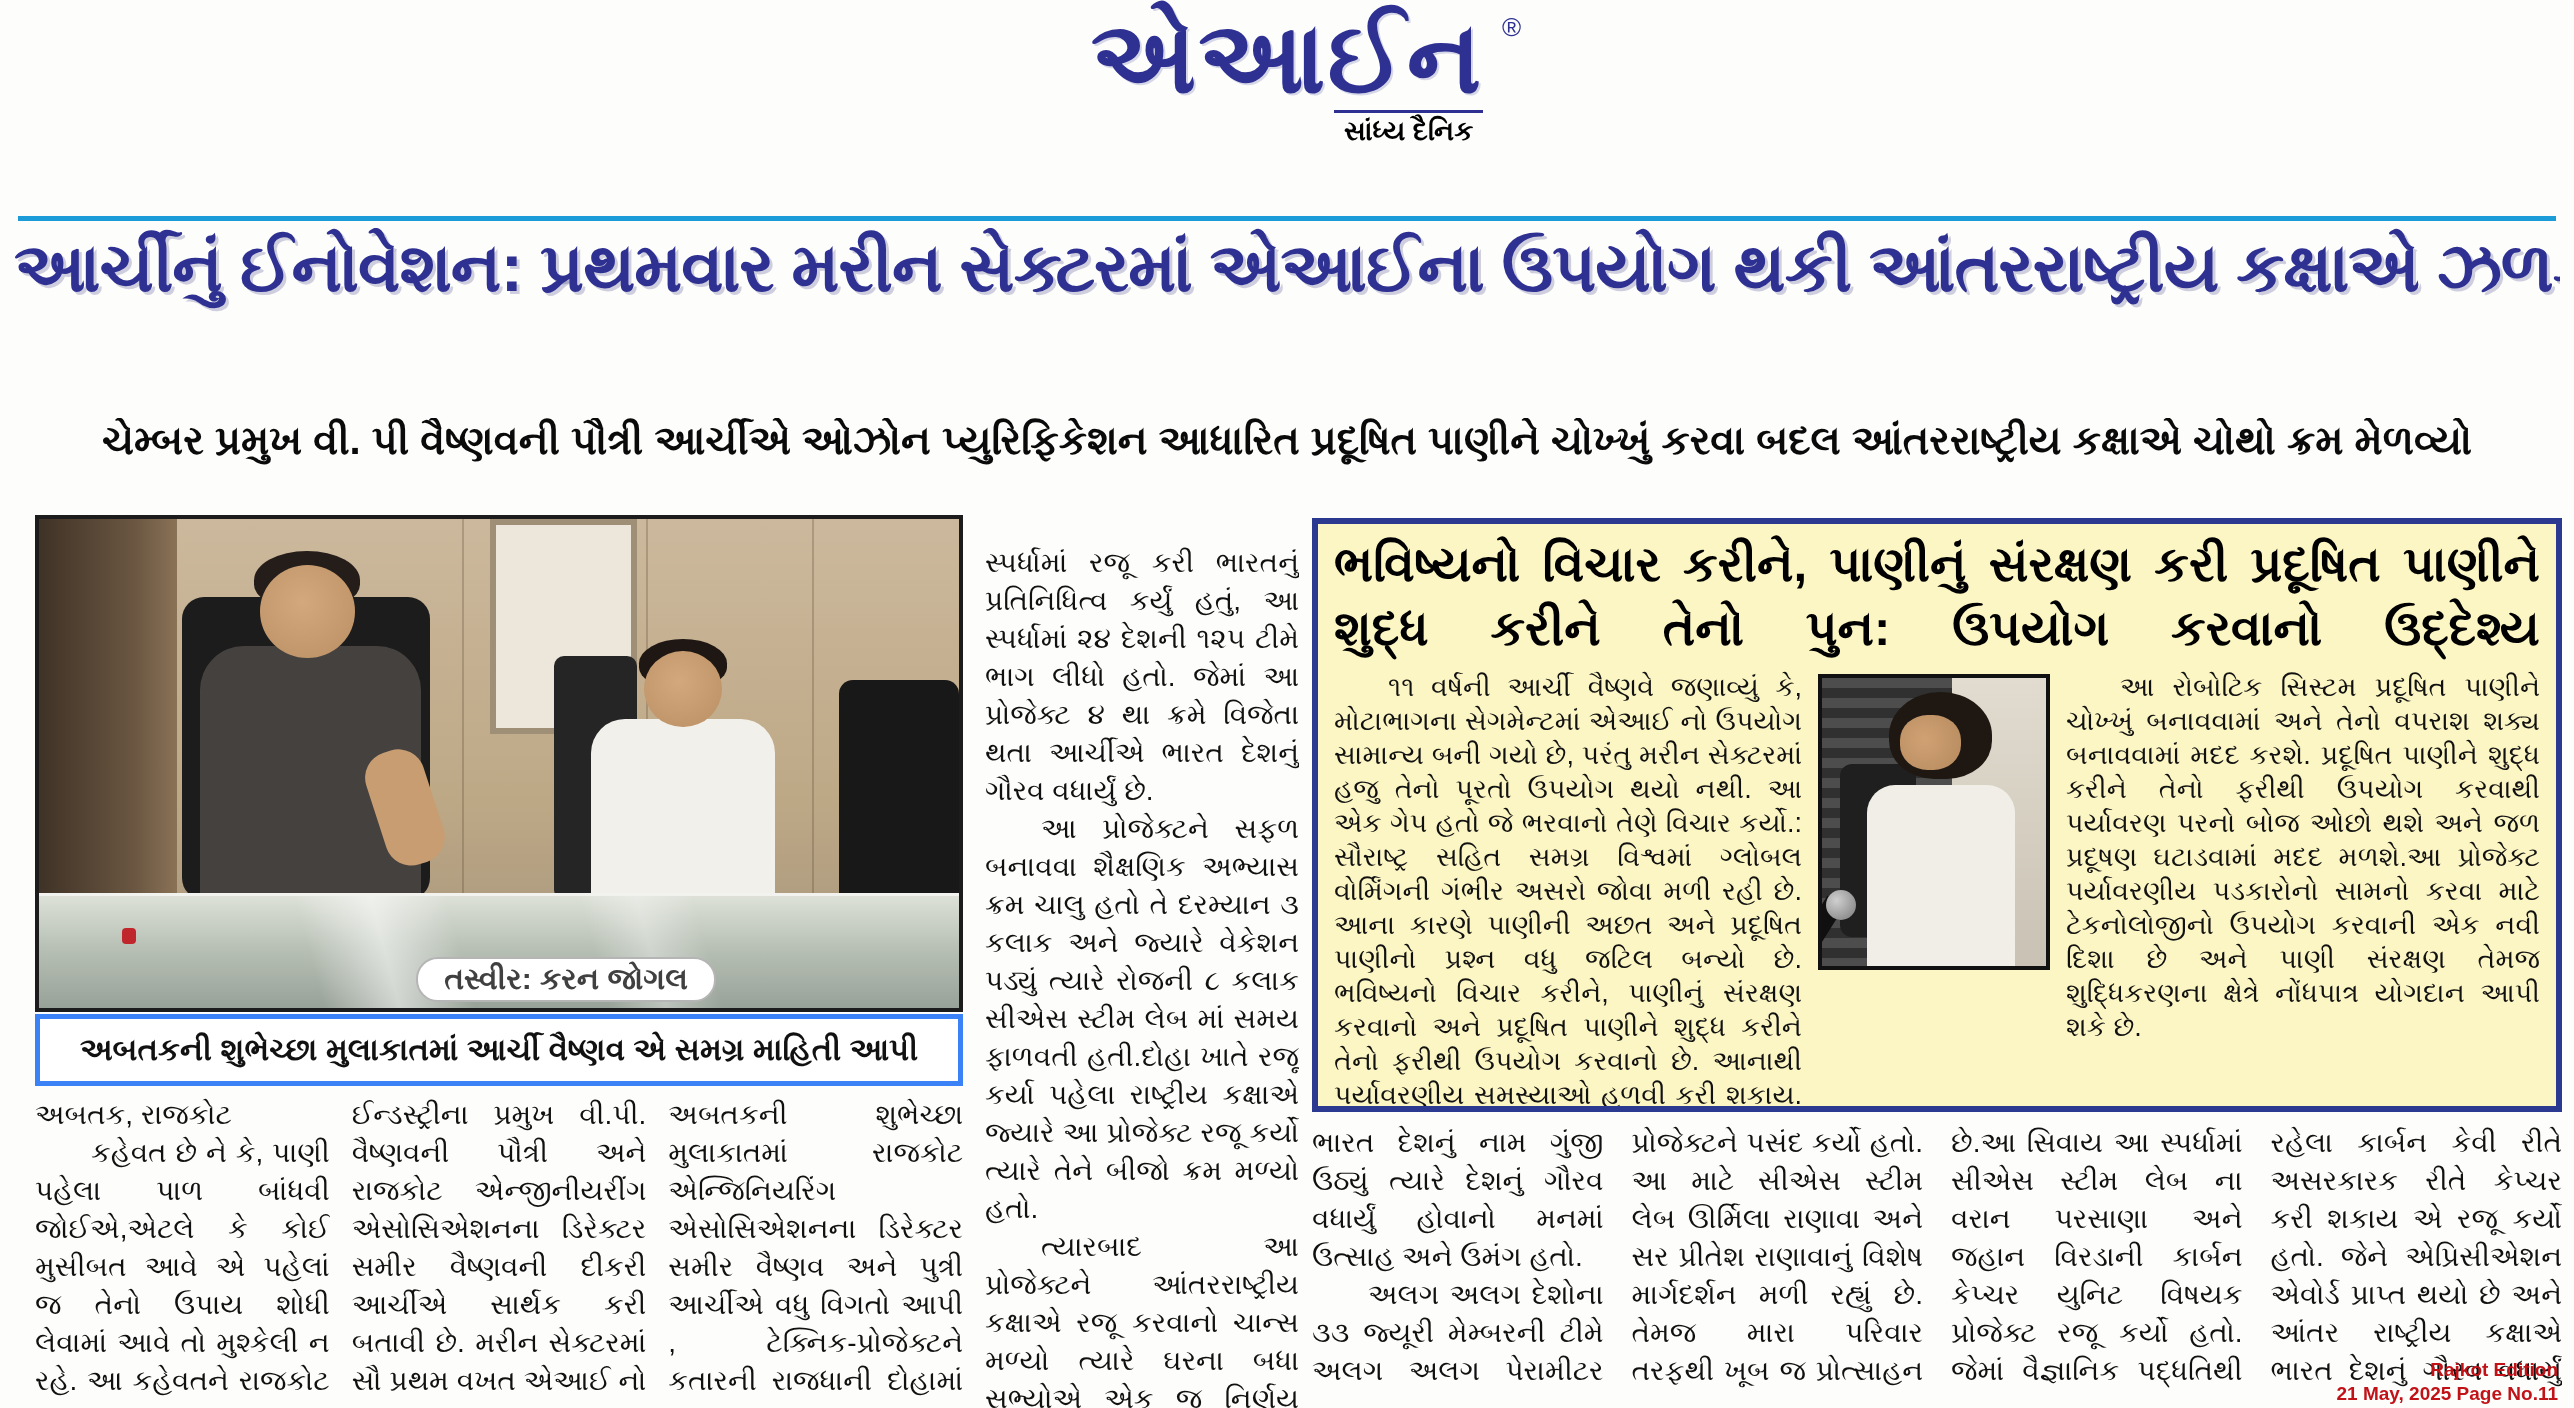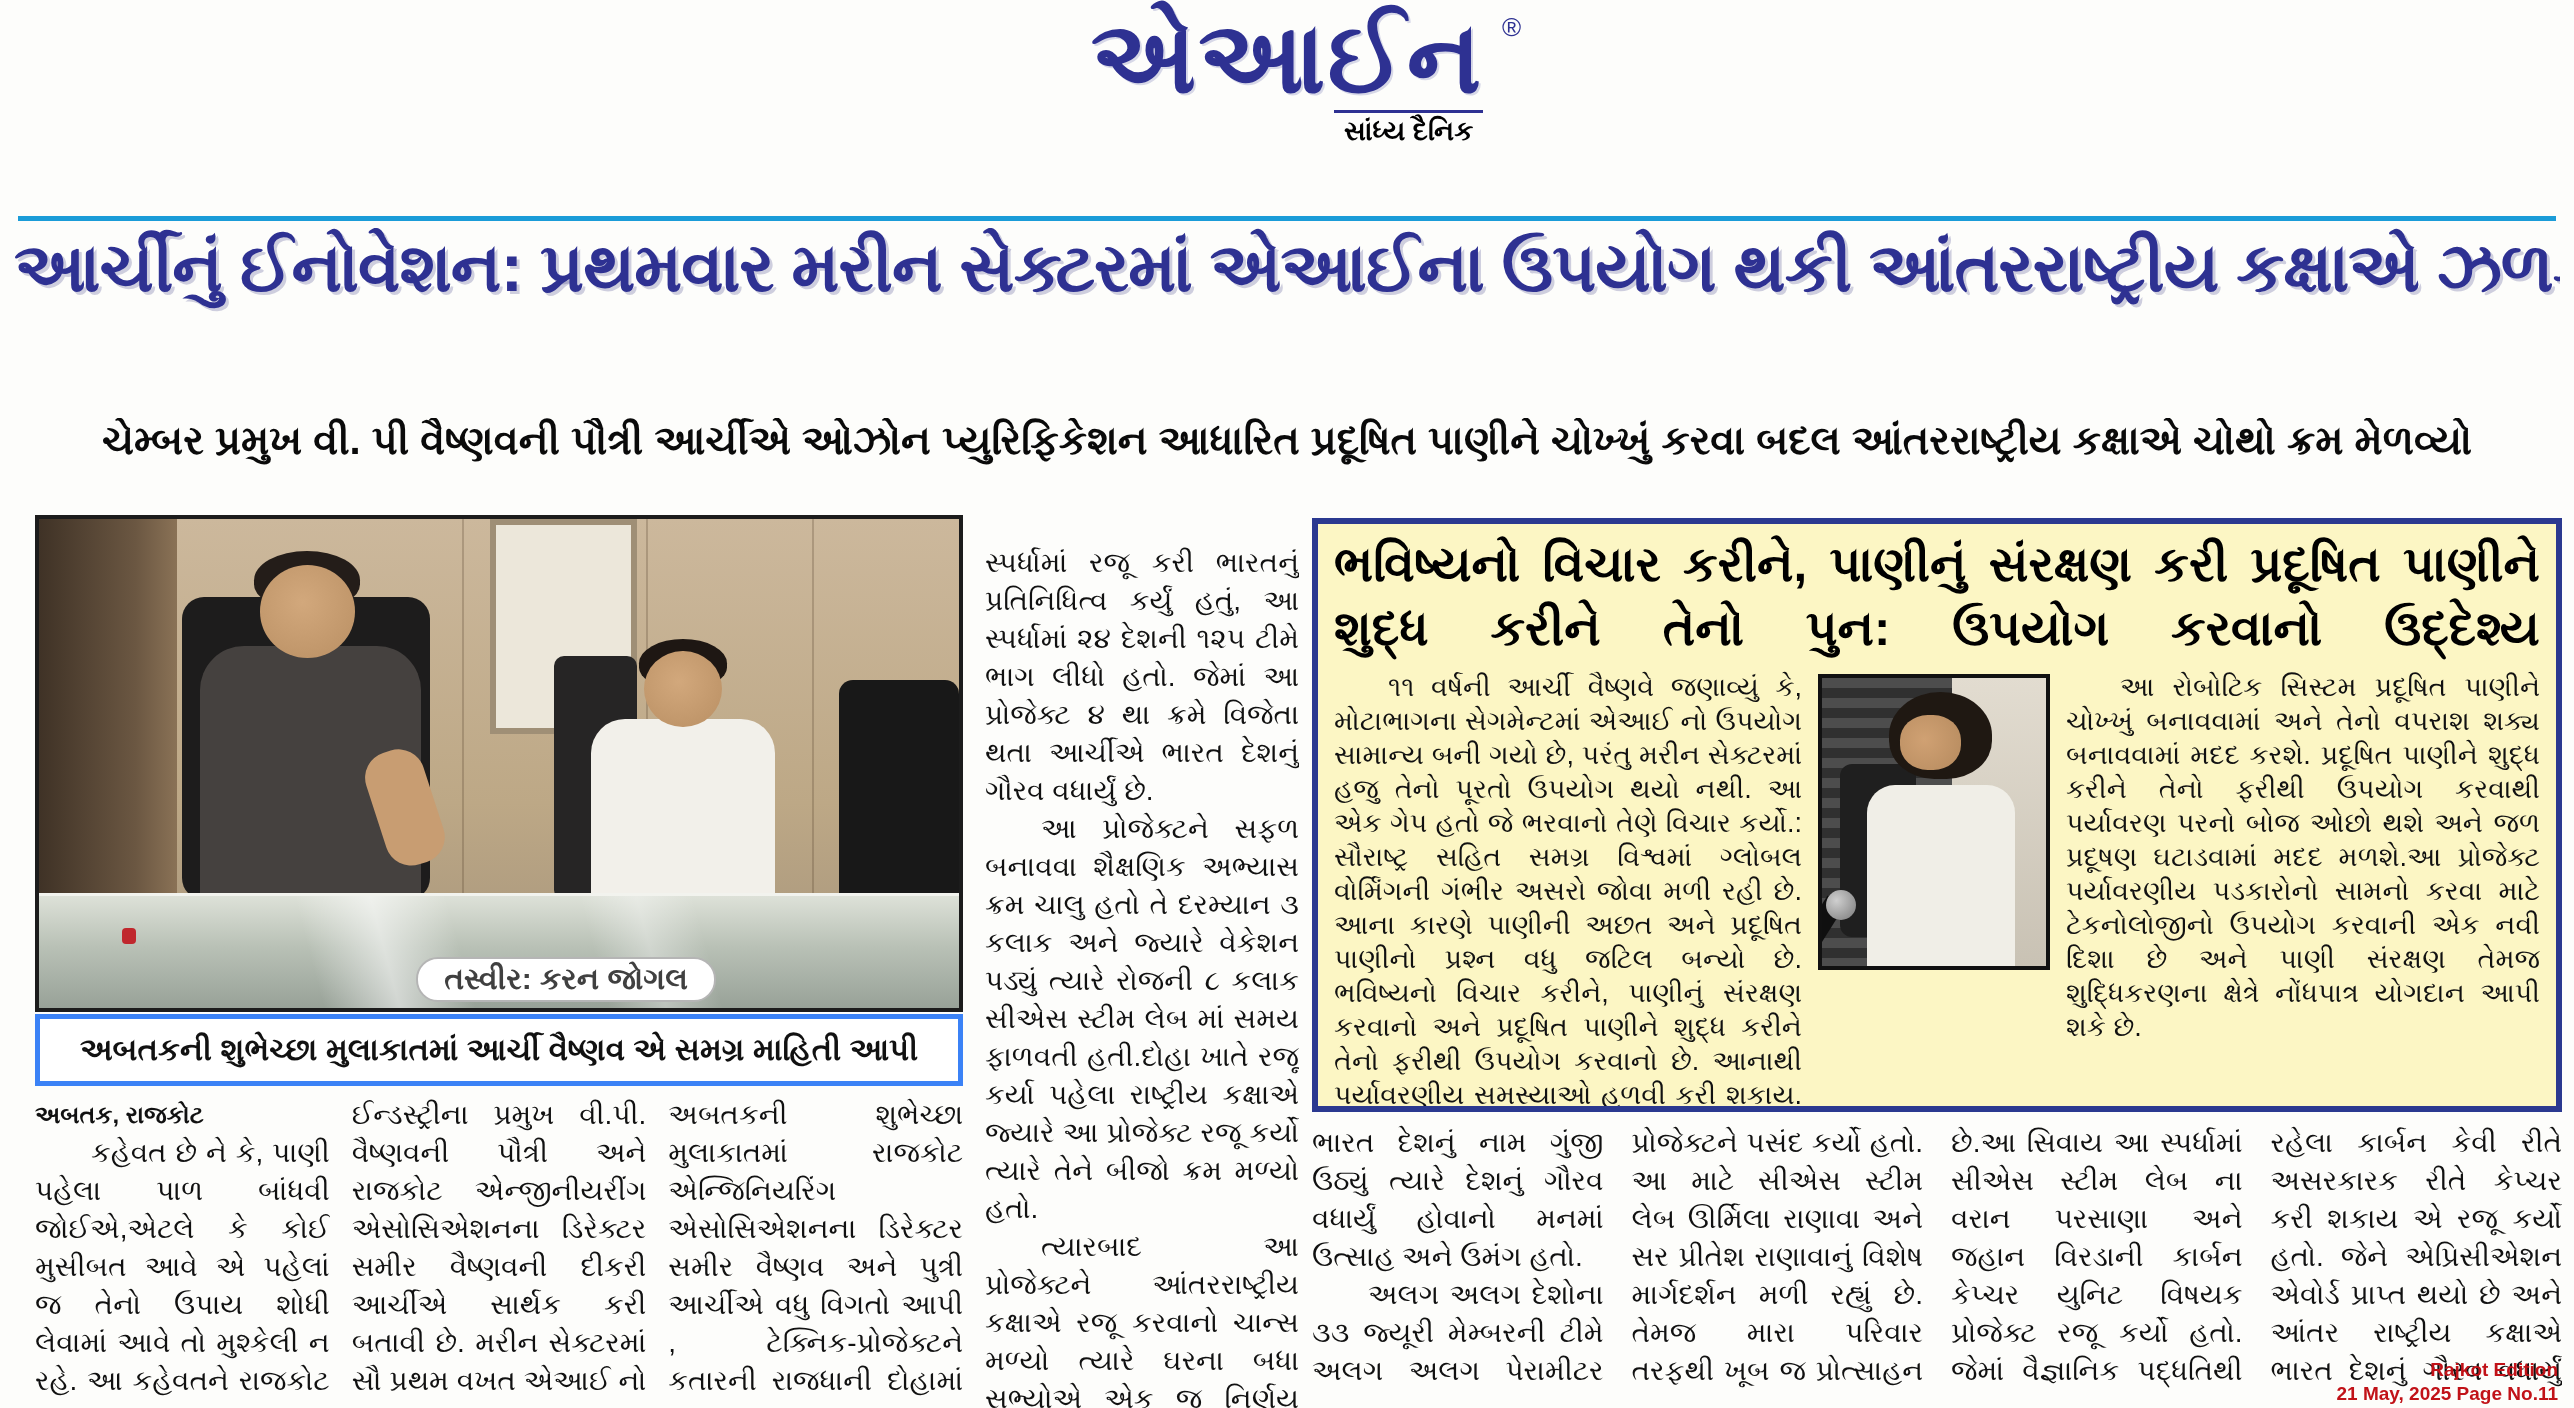--- a/index.html
+++ b/index.html
@@ -63,21 +63,21 @@
   .caption-box{position:absolute;left:35px;top:1014px;width:928px;height:72px;
     background:#fff;border:5px solid #3b82f6;box-sizing:border-box;
     display:flex;align-items:center;justify-content:center;
     font-size:31px;font-weight:bold;overflow:hidden;}
   
   .bodytext p{margin:0;text-align:justify;}
   .indent{text-indent:2em;}
   .left-cols{position:absolute;left:35px;top:1096px;width:928px;height:306px;
     display:flex;gap:22px;font-size:28px;line-height:38px;overflow:hidden;}
   .left-cols .col{flex:1;overflow:hidden;}
-  .dateline{font-size:24px;font-weight:bold;text-align:center;margin:0 0 2px 0;}
+  .dateline{font-size:28px;font-weight:normal;text-align:center;margin:0 0 2px 0;}
   .mid-col{position:absolute;left:985px;top:544px;width:314px;height:872px;
     font-size:28px;line-height:38px;overflow:hidden;}
   .mid-col p{margin:0;text-align:justify;}
   
   .ybox{position:absolute;left:1312px;top:518px;width:1250px;height:594px;
     box-sizing:border-box;border:6px solid #2b3990;background:#fcf6c4;
     padding:6px 16px;overflow:hidden;}
   .yb-head{font-size:49px;line-height:64px;font-weight:900;color:#000;
     text-align:justify;text-align-last:justify;margin:2px 0 10px 0;}
   .yb-body{display:flex;gap:16px;font-size:27px;line-height:34px;}

